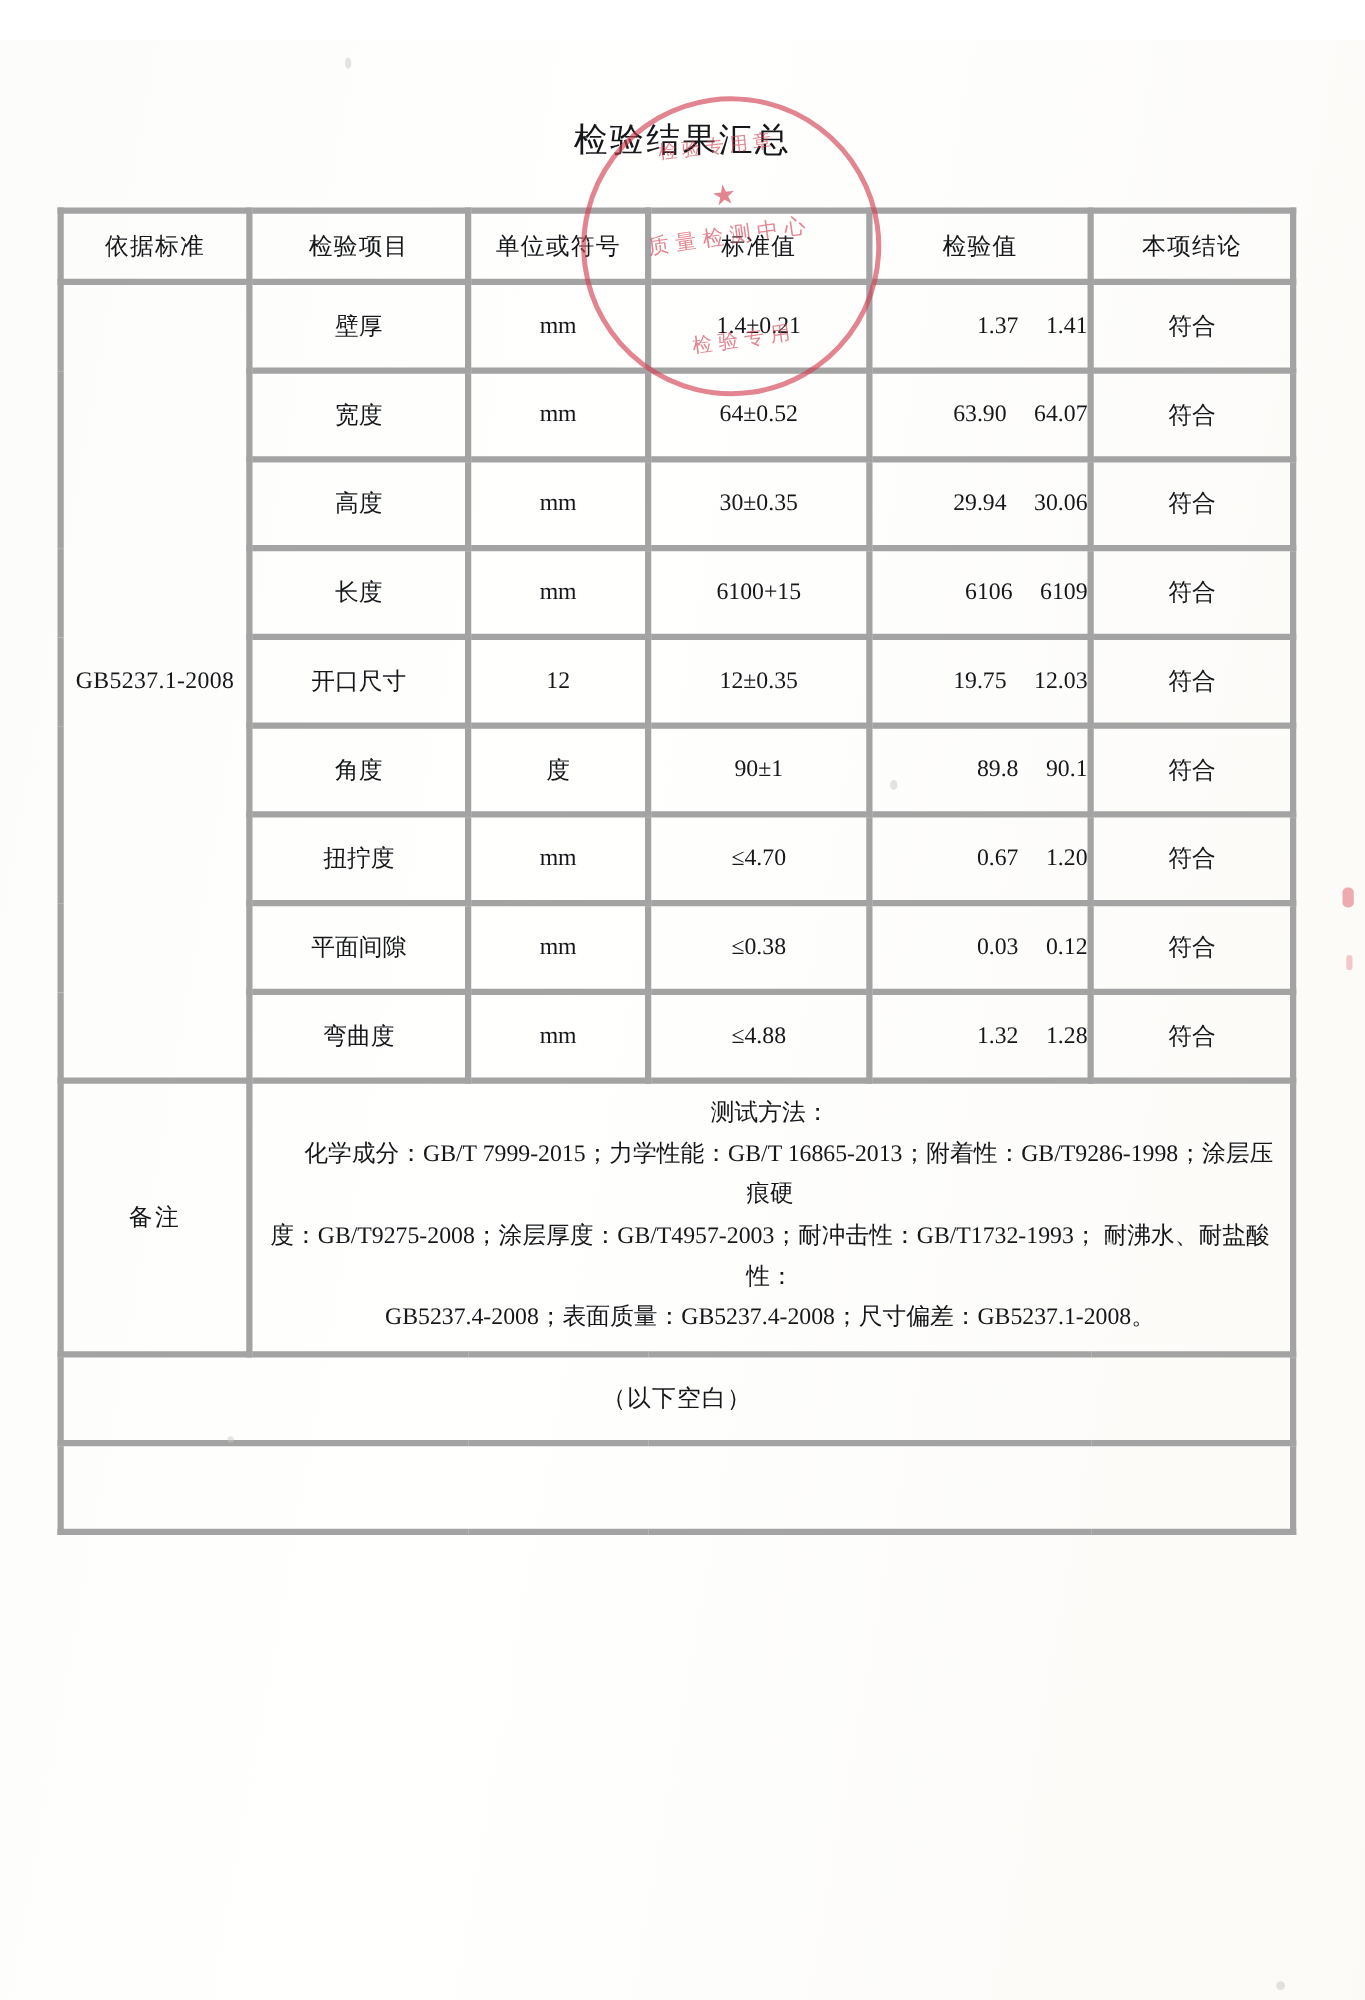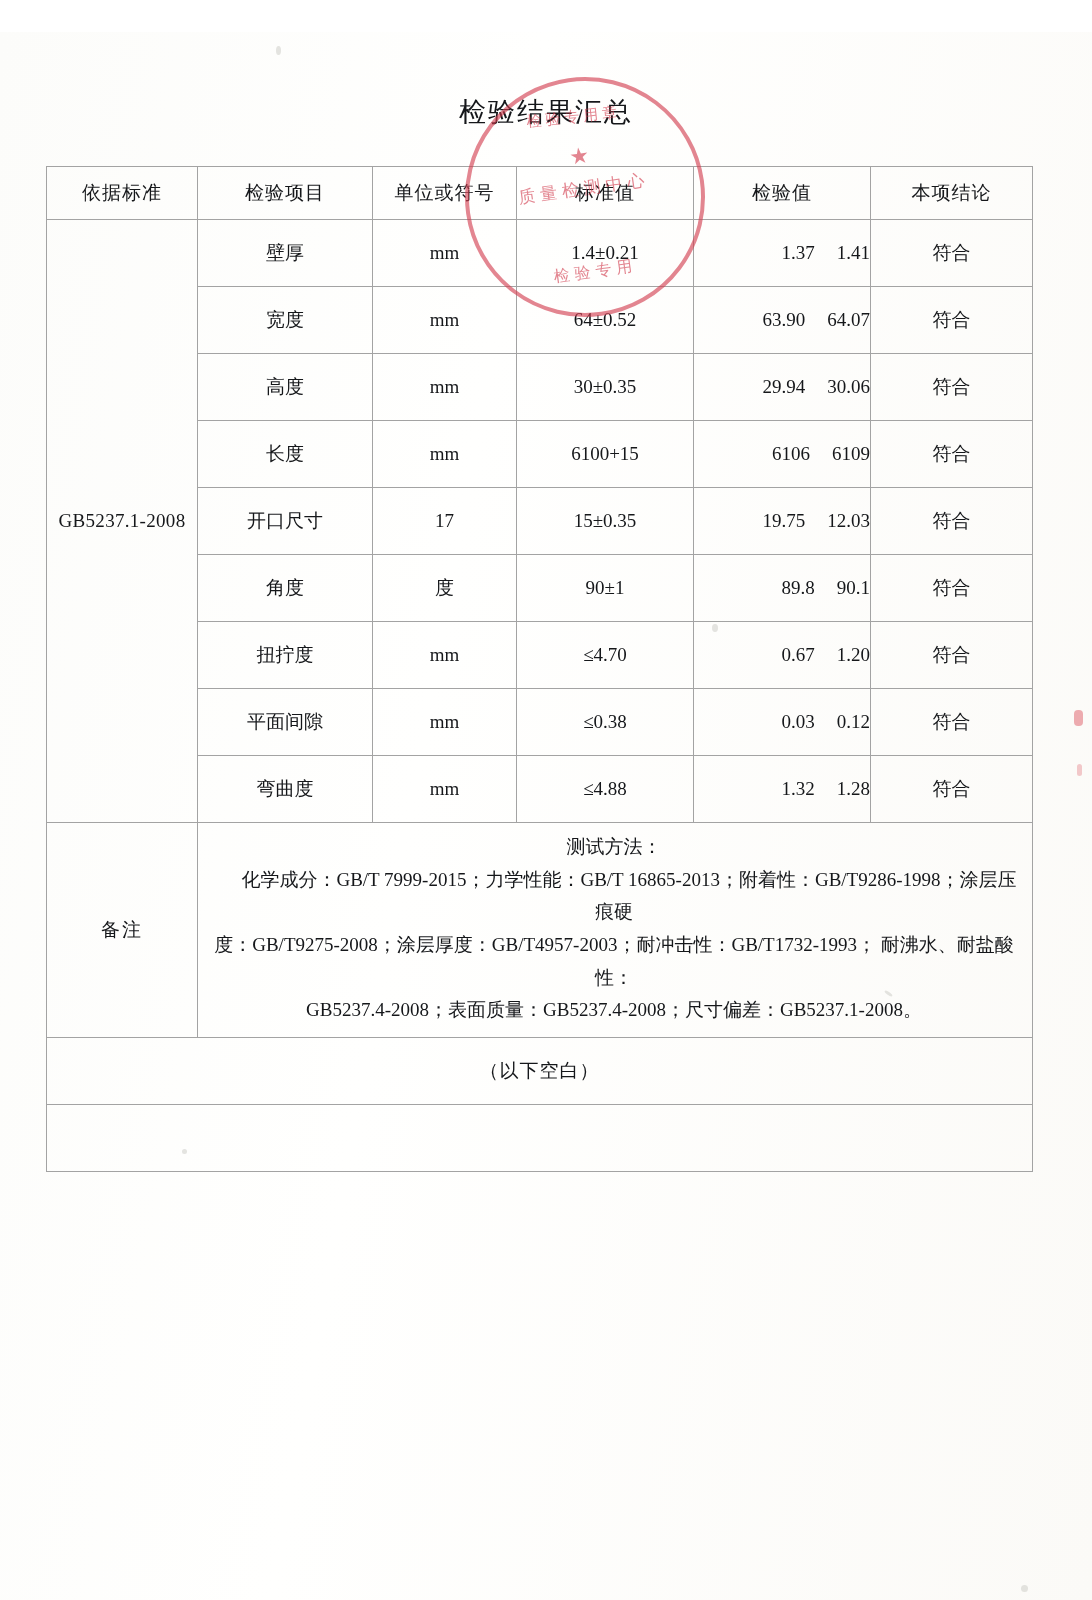--- a/index.html
+++ b/index.html
@@ -66,21 +66,21 @@
 
   table.main {
     position: absolute;
     top: 134px;
     left: 46px;
     width: 986px;
     border-collapse: collapse;
     table-layout: fixed;
   }
   table.main td, table.main th {
-    border: 1px solid #a3a3a3;
+    border: 5px solid #a3a3a3;
     text-align: center;
     vertical-align: middle;
     font-size: 19px;
     font-weight: normal;
     padding: 0;
     color: #15171a;
   }
   table.main thead td {
     height: 52px;
     font-size: 19px;
@@ -276,22 +276,22 @@
         <td>
           <div class="test-vals">
             <span>6106</span>
             <span>6109</span>
           </div>
         </td>
         <td>符合</td>
       </tr>
       <tr>
         <td>开口尺寸</td>
-        <td>17</td>
-        <td>15±0.35</td>
+        <td>12</td>
+        <td>12±0.35</td>
         <td>
           <div class="test-vals">
             <span>19.75</span>
             <span>12.03</span>
           </div>
         </td>
         <td>符合</td>
       </tr>
       <tr>
         <td>角度</td>

